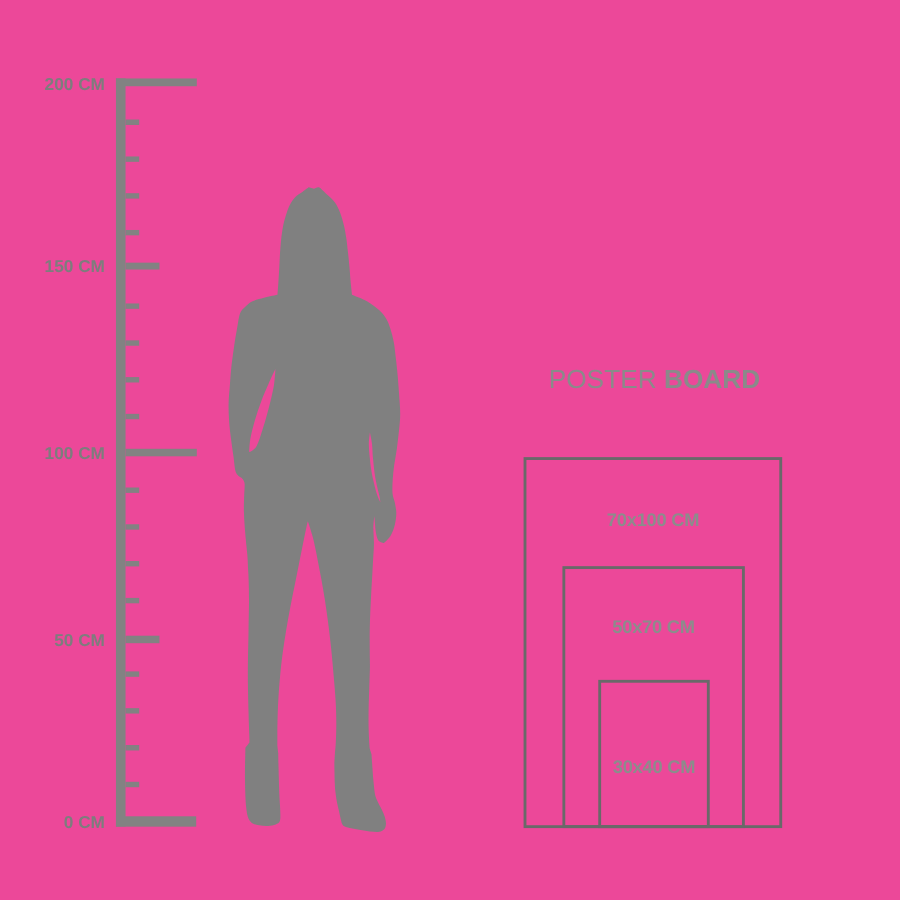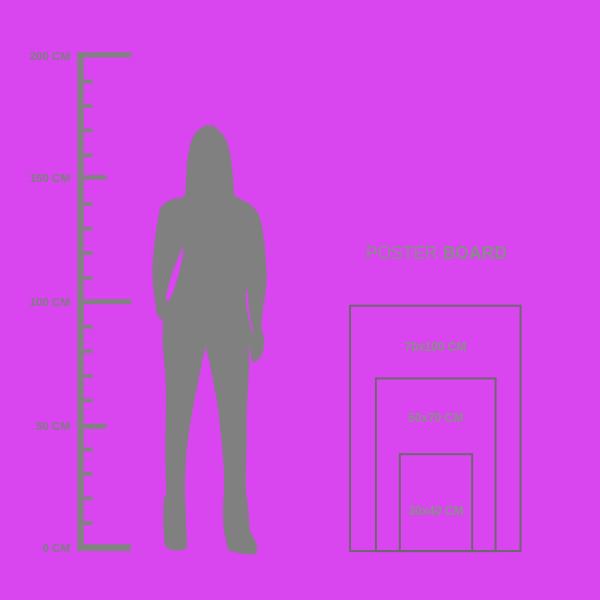--- a/index.html
+++ b/index.html
@@ -1,16 +1,16 @@
 <!DOCTYPE html>
 <html><head>
 <meta charset="utf-8">
 <style>
 html,body{margin:0;padding:0;background:#ffffff;}
-.page{position:relative;width:600px;height:600px;background:#d946ef;overflow:hidden;}
+.page{position:relative;width:600px;height:600px;background:#ec4899;overflow:hidden;}
 text{font-family:"Liberation Sans",sans-serif;}
 </style>
 </head>
 <body>
 <div class="page">
 <svg width="600" height="600" viewBox="0 0 600 600" xmlns="http://www.w3.org/2000/svg">
 
 <g fill="#828282">
 
 <rect x="77.3" y="52.3" width="6.4" height="498.7"></rect>

